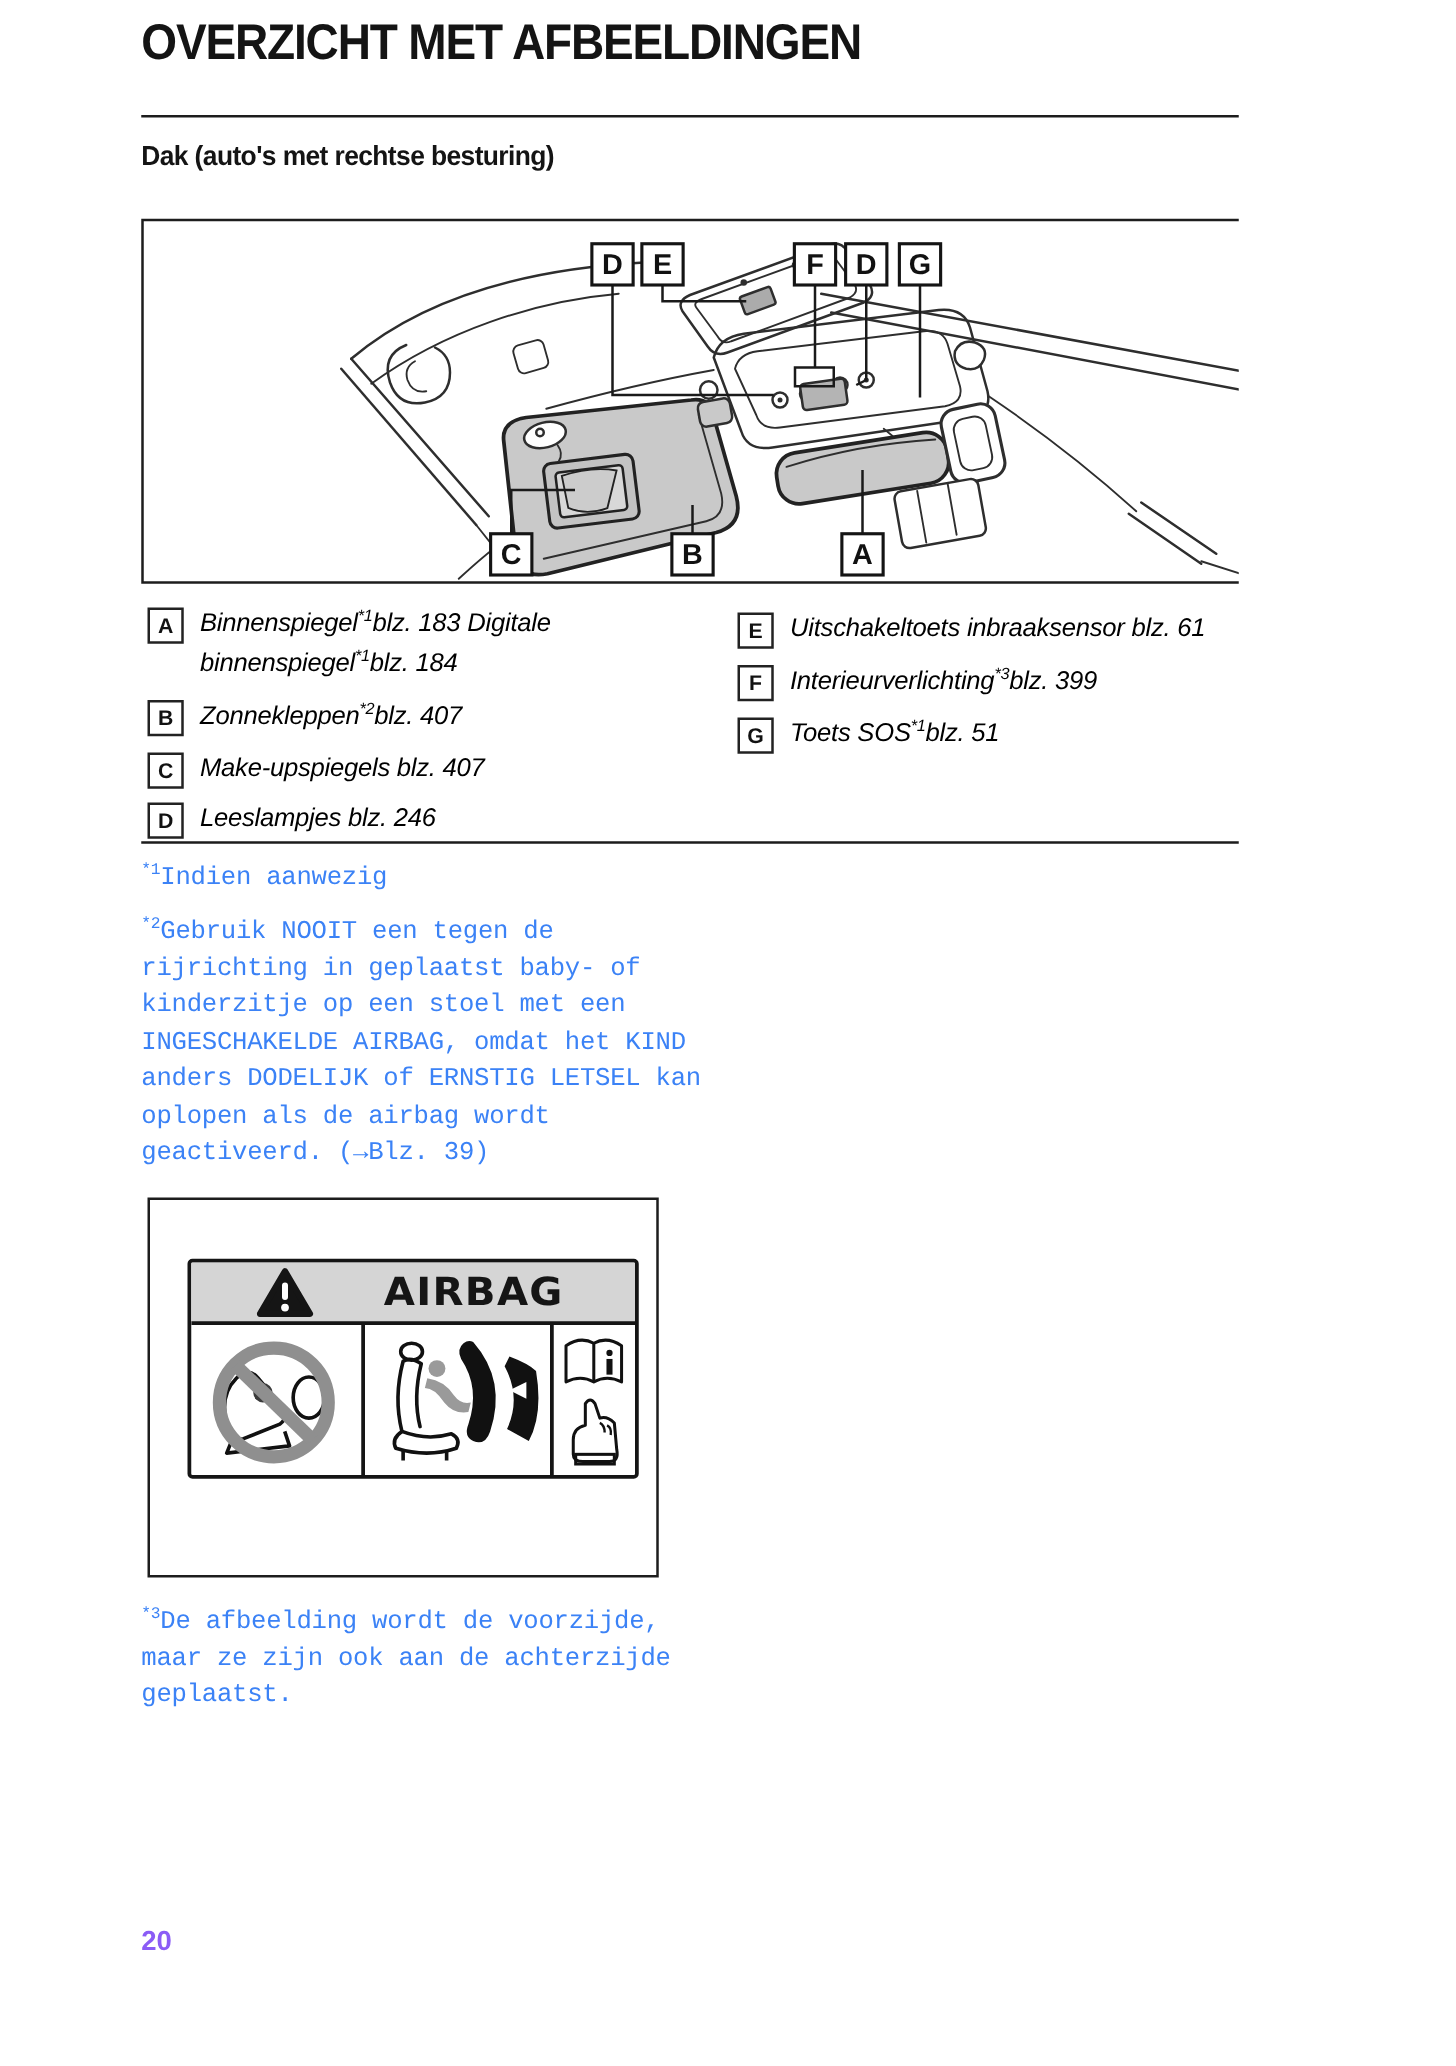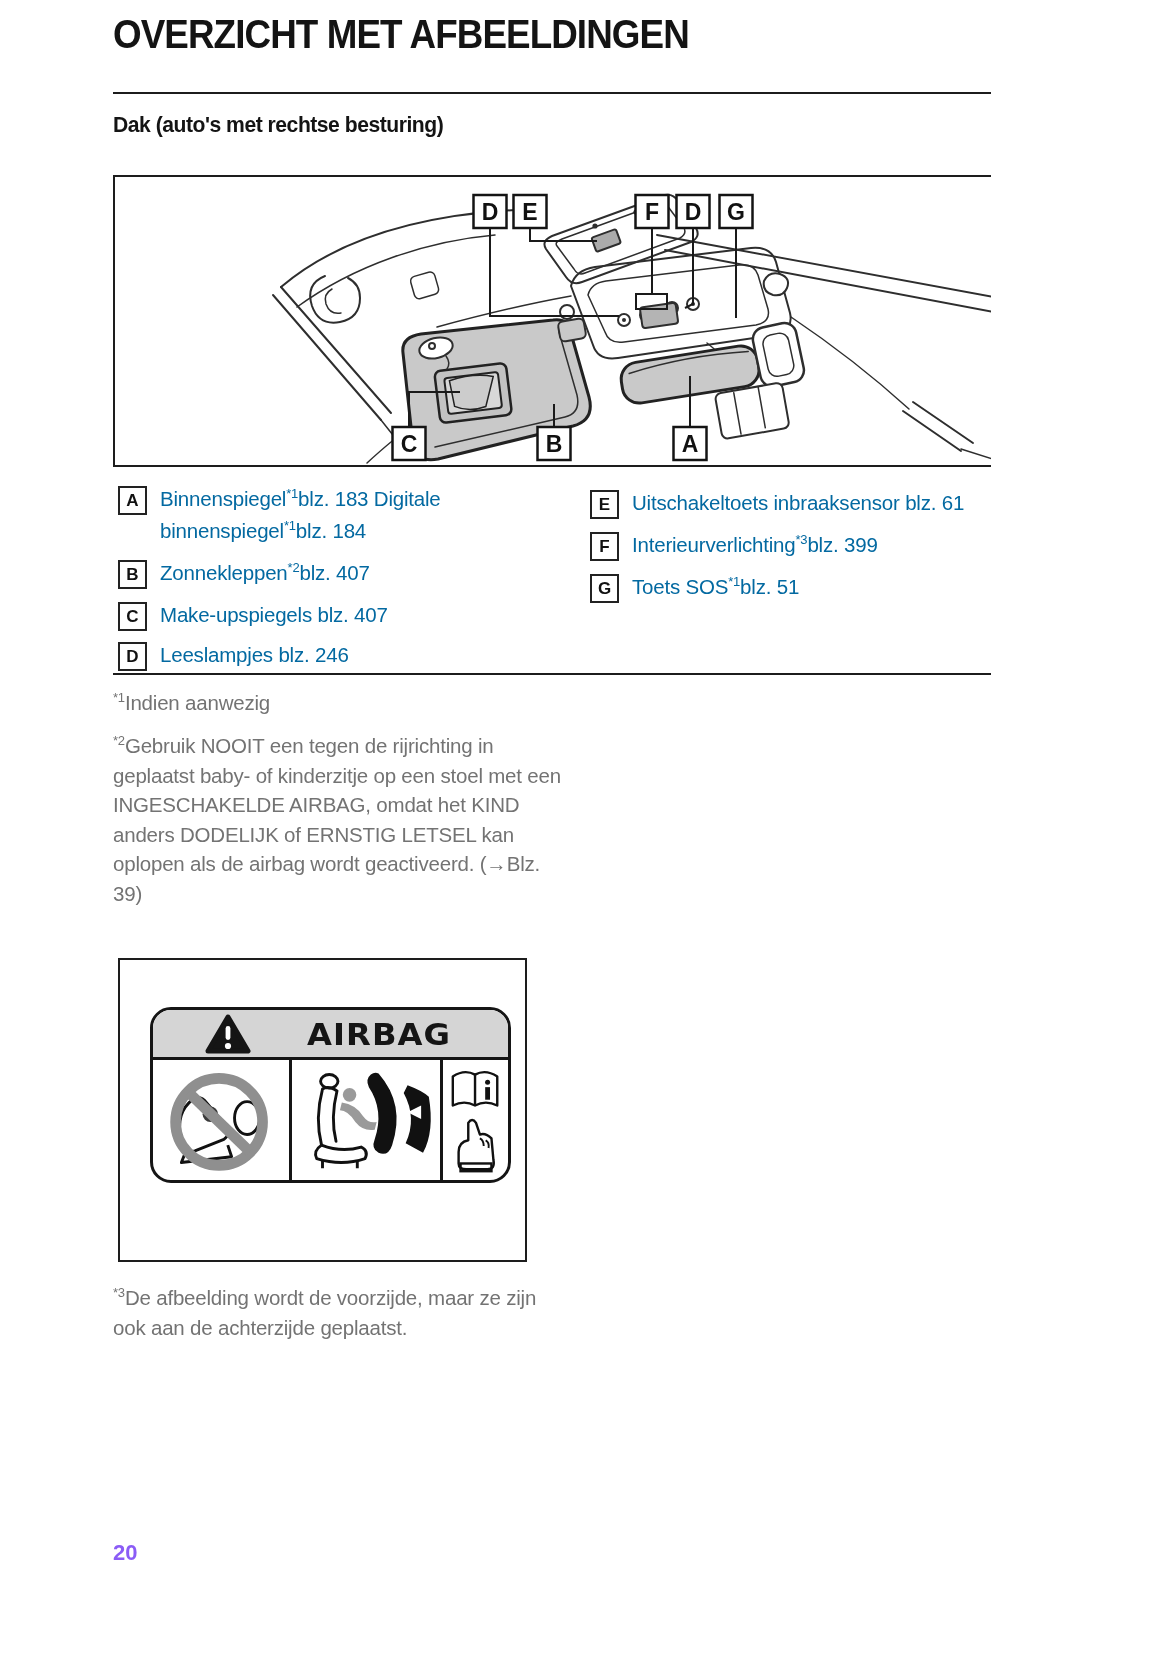--- a/index.html
+++ b/index.html
@@ -12,29 +12,29 @@
   .rule{left:113px;width:890px;height:2px;background:#1c1c1c;}
   .subtitle{left:113px;top:112px;font-size:22px;font-weight:bold;letter-spacing:-0.5px;
             transform:scaleX(0.96);transform-origin:left top;white-space:nowrap;color:#141414;}
 
   .diagram-frame{left:113px;top:175px;width:886px;height:288px;border:2px solid #1d1d1d;background:#fff;}
 
   
   .lrow{display:flex;align-items:flex-start;}
   .keybox{flex:0 0 auto;width:25px;height:25px;border:2px solid #222;display:flex;align-items:center;
           justify-content:center;font-size:17px;font-weight:bold;margin-top:3px;color:#111;}
-  .ltext{margin:0 0 0 13px;font-size:20.5px;line-height:32px;letter-spacing:-0.2px;color:#0369a1;}
+  .ltext{margin:0 0 0 13px;font-size:20.5px;line-height:32px;letter-spacing:-0.2px;color:#000000;font-style:italic;}
   sup{font-size:13px;line-height:0;}
 
-  .fnote{font-size:20.5px;line-height:29.5px;letter-spacing:-0.2px;color:#737373;}
+  .fnote{font-size:20.5px;line-height:29.5px;letter-spacing:-0.2px;color:#3b82f6;font-family:Liberation Mono, monospace;}
 
   
   .warnbox{left:118px;top:958px;width:405px;height:300px;border:2px solid #1d1d1d;background:#fff;}
   .airbag-label{position:absolute;left:30px;top:47px;width:355px;height:170px;border:3px solid #151515;
-                border-radius:21px;overflow:hidden;background:#fff;}
+                border-radius:4px;overflow:hidden;background:#fff;}
   .airbag-head{height:47px;background:#d5d5d5;border-bottom:3px solid #151515;display:flex;
                align-items:center;}
   .airbag-word{font-family:"DejaVu Sans",sans-serif;font-weight:bold;font-size:31px;letter-spacing:1px;
                color:#151515;margin-left:56px;transform:scaleX(1.04);transform-origin:left center;}
   .airbag-body{display:flex;height:120px;}
   .panel{display:flex;align-items:center;justify-content:center;}
   .p1{width:136px;border-right:3px solid #151515;}
   .p2{width:148px;border-right:3px solid #151515;}
   .p3{flex:1;}
 

